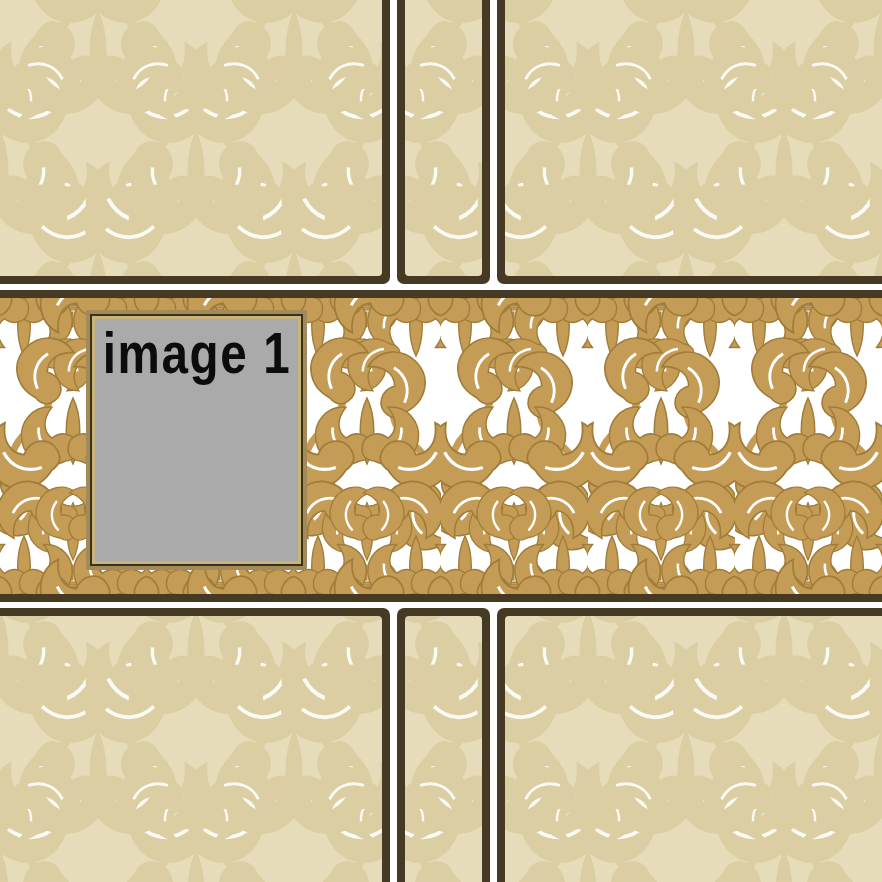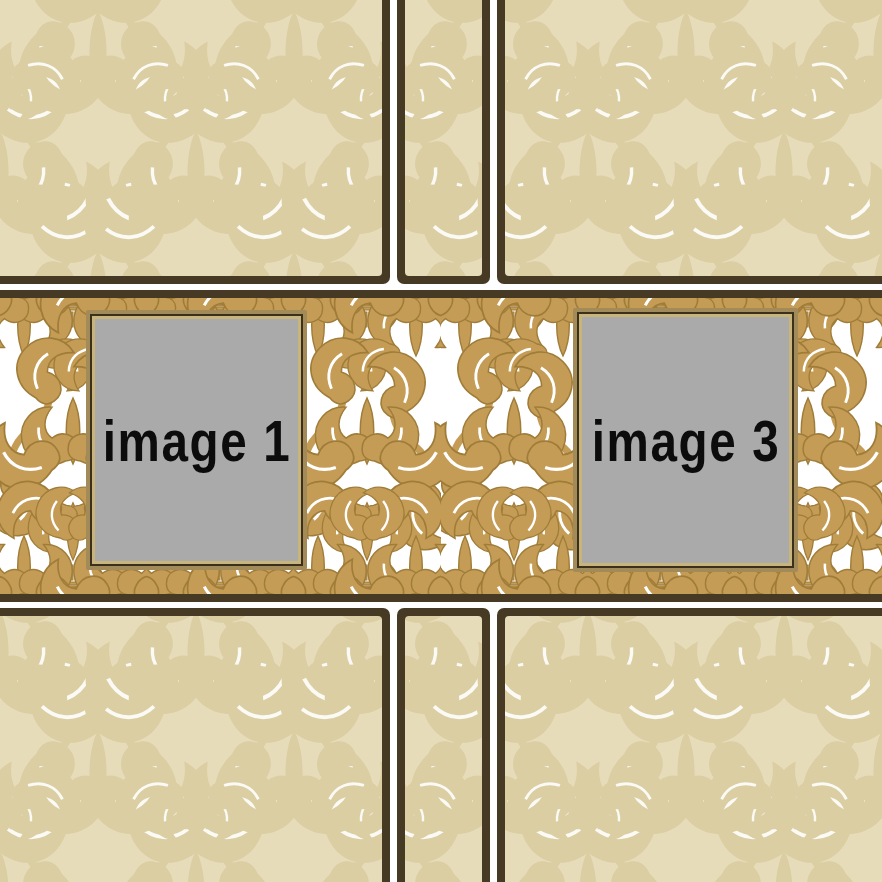--- a/index.html
+++ b/index.html
@@ -8,21 +8,21 @@
     font-family:"Liberation Sans", sans-serif;
   }
   .decor{position:absolute;left:0;top:0;}
   .placeholder{
     position:absolute;box-sizing:border-box;
     border:4px solid #a28a59;border-radius:2px;
   }
   .ph-mid{width:100%;height:100%;box-sizing:border-box;border:2px solid #3a301c;}
   .ph-inner{
     width:100%;height:100%;box-sizing:border-box;border:3px solid #c9b47c;
-    background:#aaaaaa;display:flex;align-items:center;justify-content:center;overflow:hidden;
+    background:#aaaaaa;display:flex;align-items:flex-start;justify-content:center;overflow:hidden;
   }
   .ph-label{
     font-weight:bold;font-size:58px;letter-spacing:2px;color:#0c0c0c;
     transform:scaleX(0.82);white-space:nowrap;
   }
   
   #ph1{left:86px;top:310px;width:221px;height:260px;}
   #ph2{left:326px;top:309px;width:229px;height:263px;}
   #ph3{left:573px;top:308px;width:225px;height:264px;}
 </style>
@@ -142,21 +142,14 @@
 
   <div class="placeholder" id="ph1">
     <div class="ph-mid">
       <div class="ph-inner">
         <span class="ph-label">image 1</span>
       </div>
     </div>
   </div>
 
 
-  <div class="placeholder" id="ph3">
-    <div class="ph-mid">
-      <div class="ph-inner">
-        <span class="ph-label">image 3</span>
-      </div>
-    </div>
-  </div>
 
 </div>
 
 </body></html>

